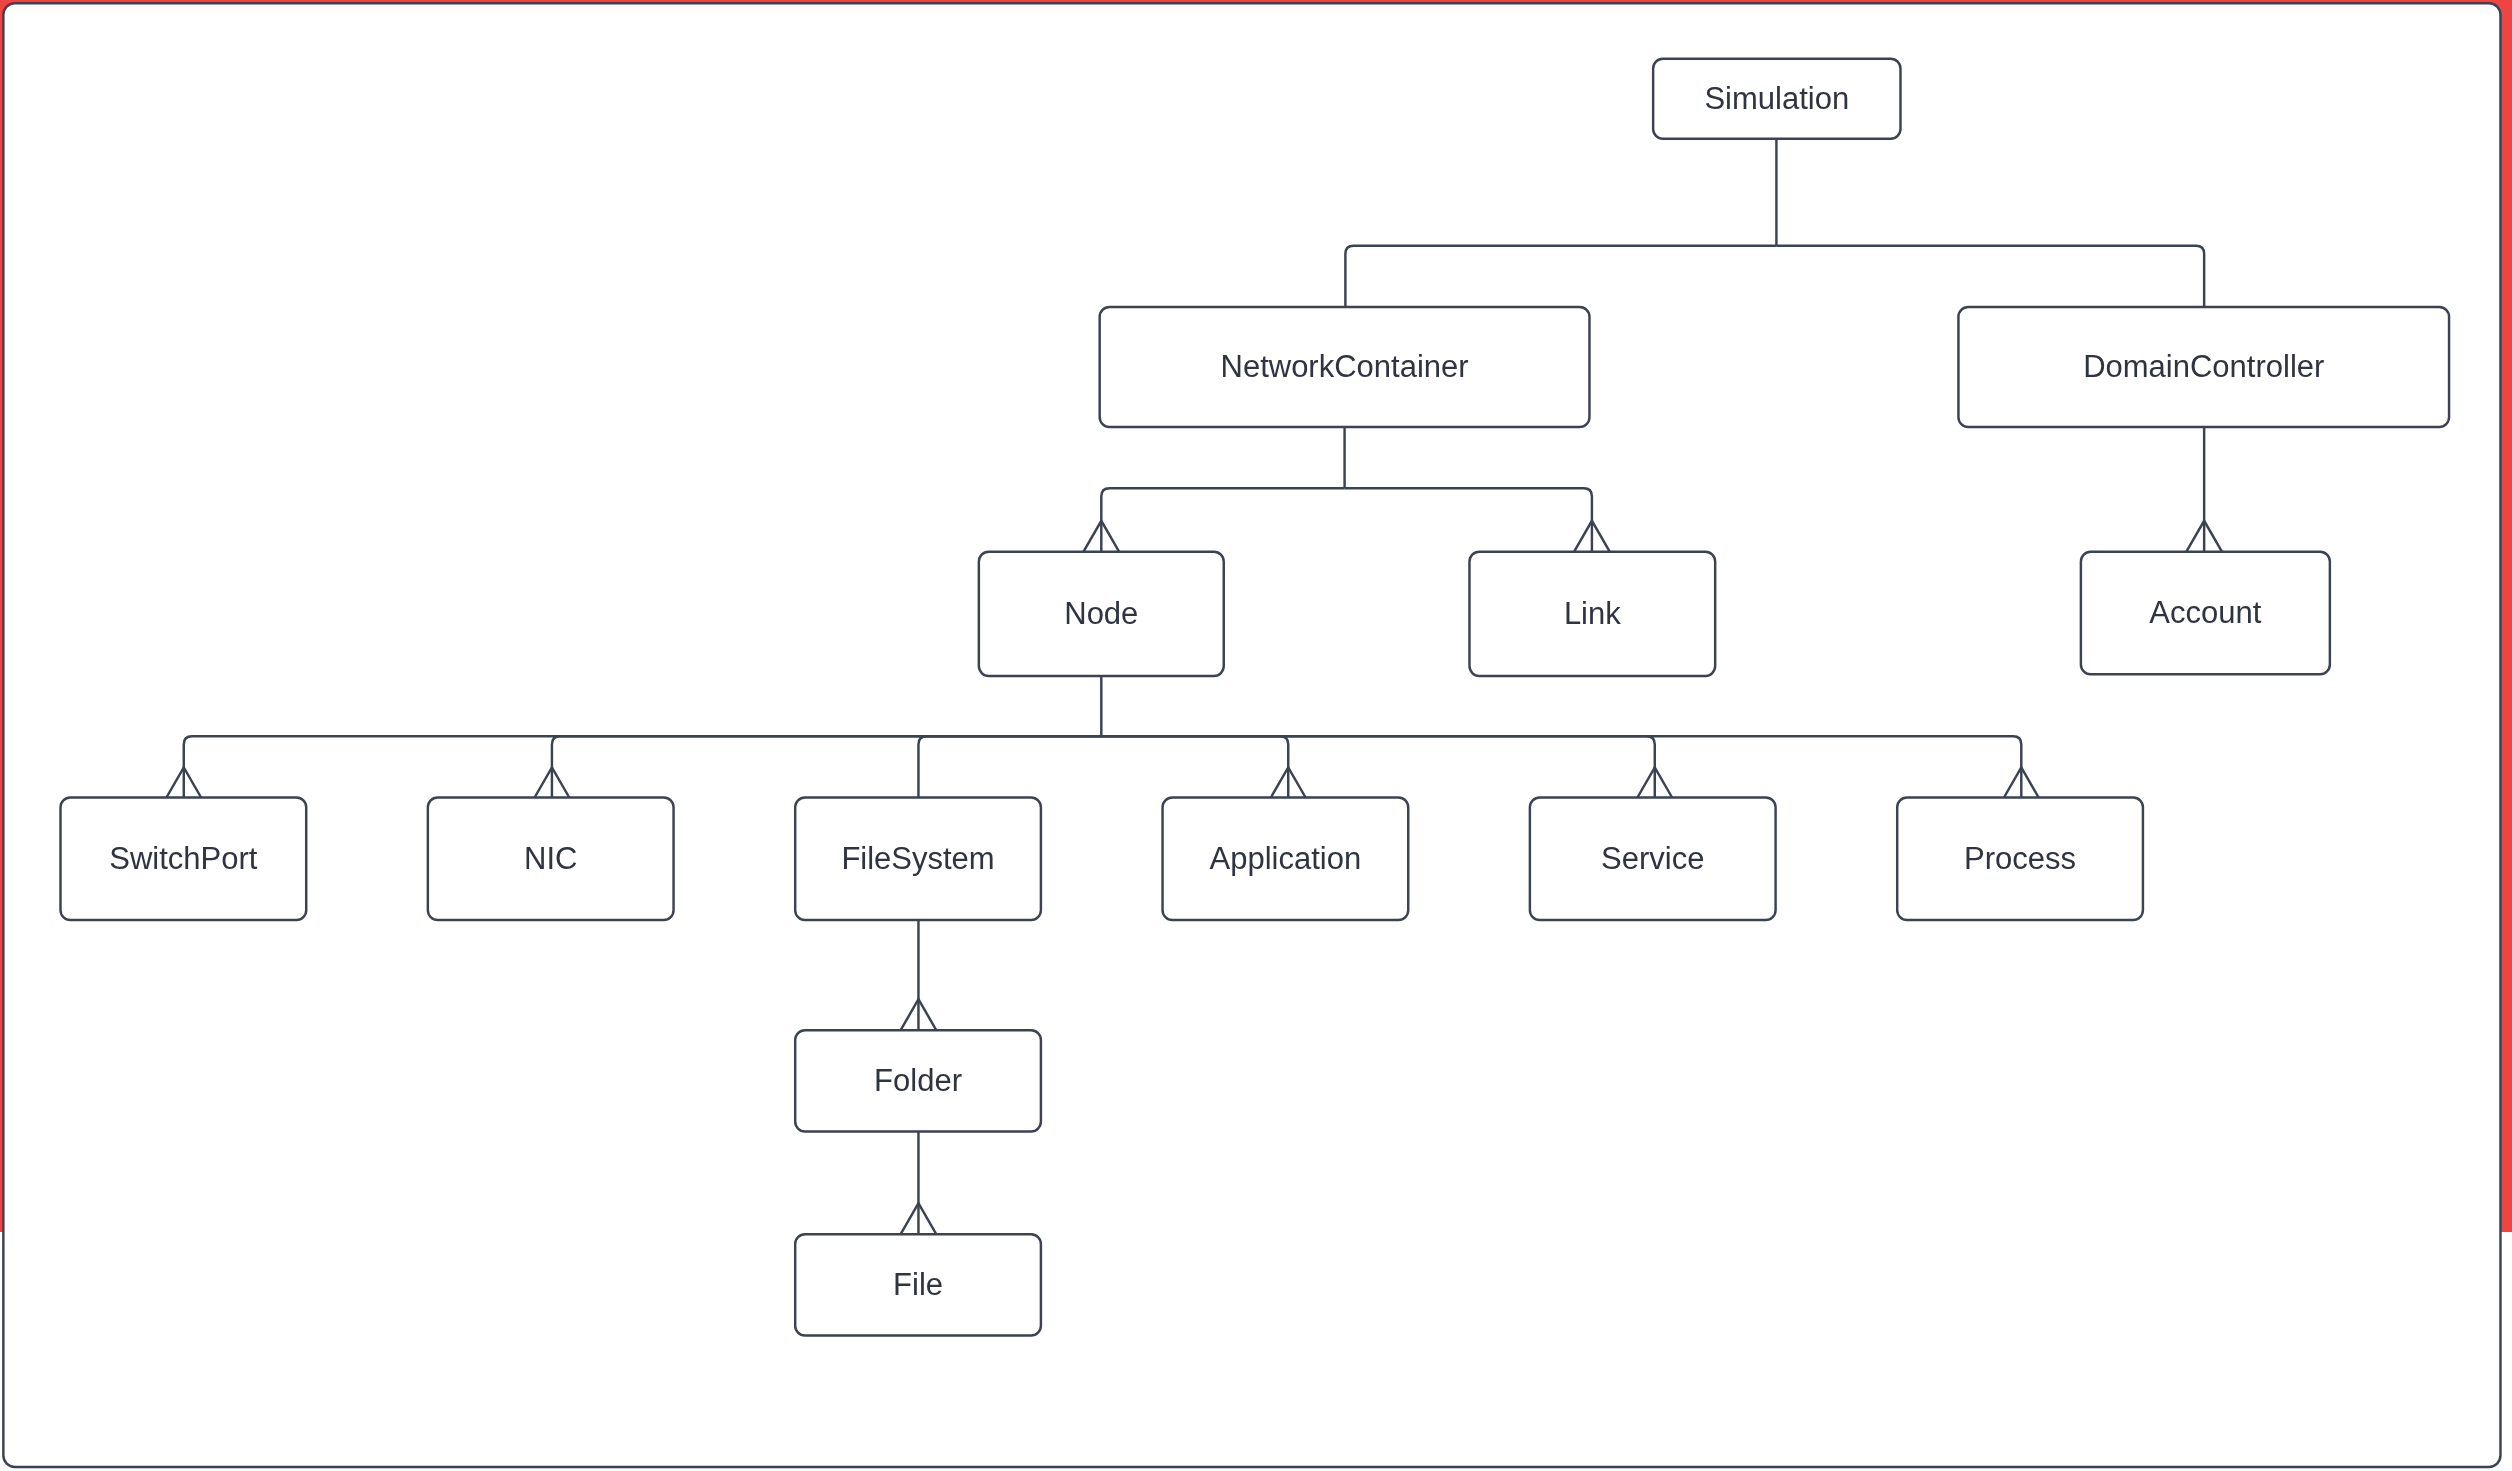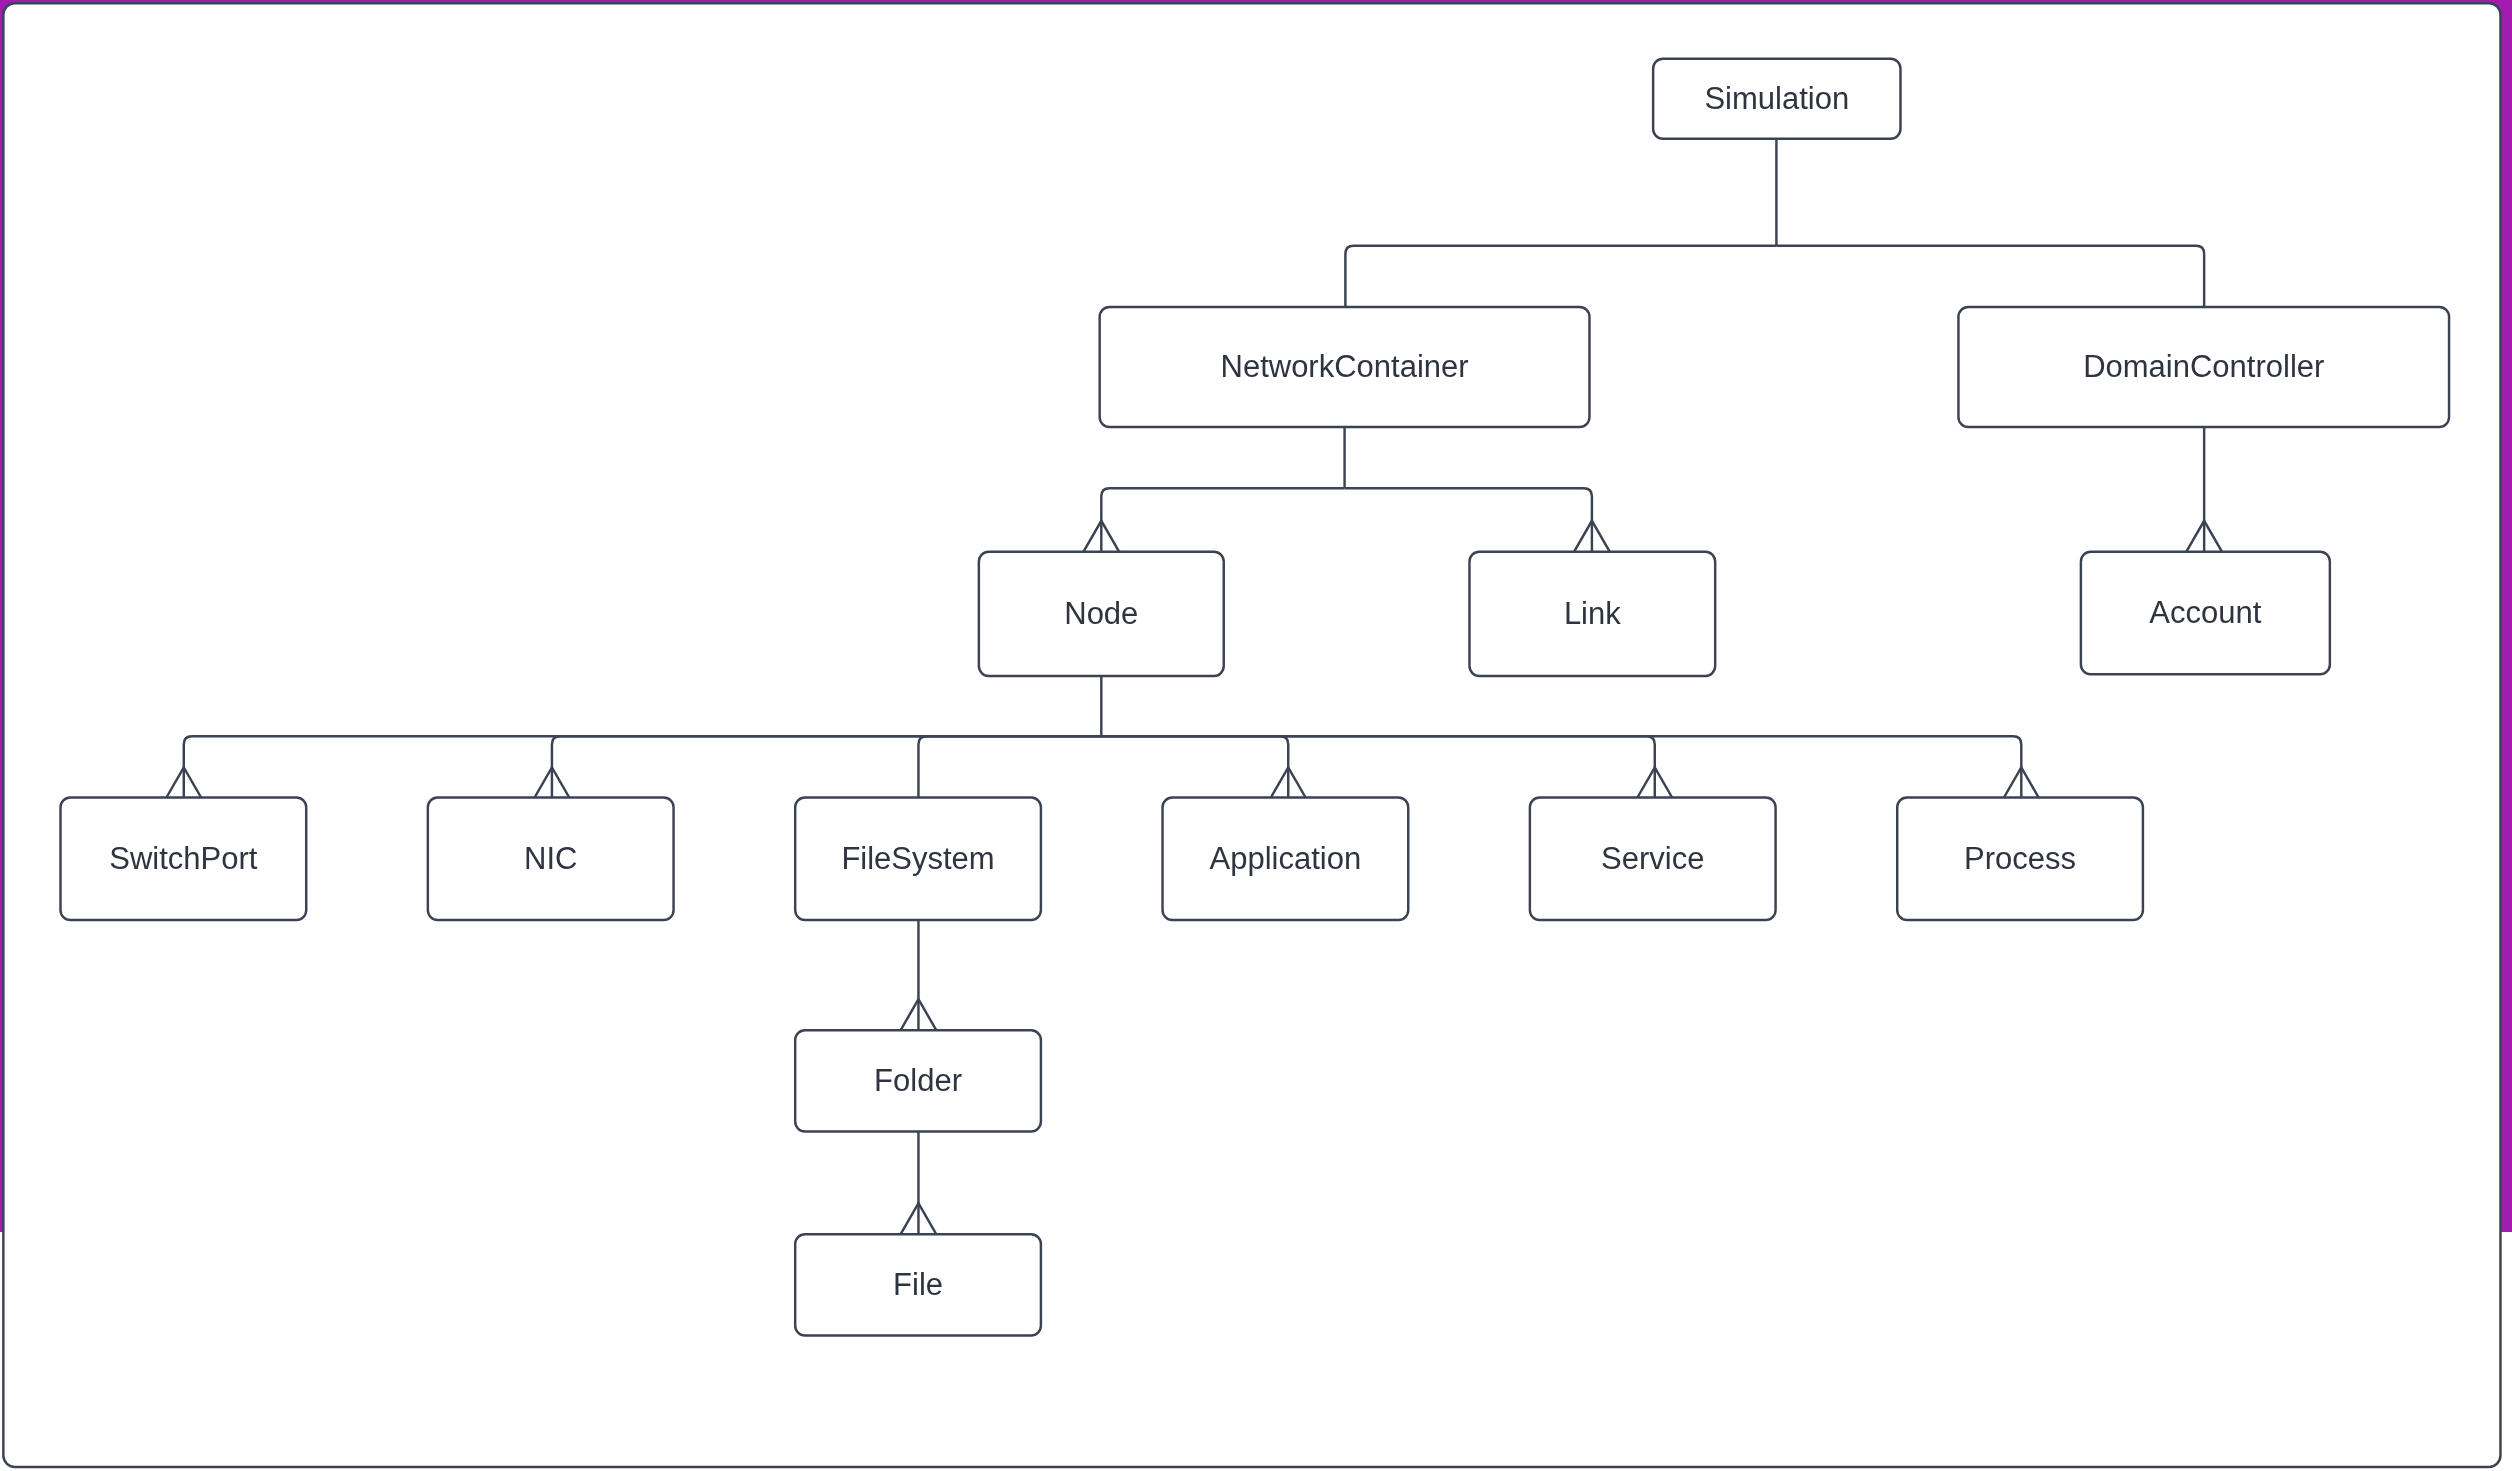--- a/index.html
+++ b/index.html
@@ -11,21 +11,21 @@
   body {
     width: 2512px;
     height: 1471px;
     font-family: "Liberation Sans", sans-serif;
     overflow: hidden;
   }
   #diagram-canvas {
     position: relative;
     width: 2512px;
     height: 1232px;
-    background: #a21caf;
+    background: #ef4444;
   }
   #diagram-svg {
     position: absolute;
     top: 0;
     left: 0;
     width: 2512px;
     height: 1471px;
     display: block;
   }
   .page-frame {

